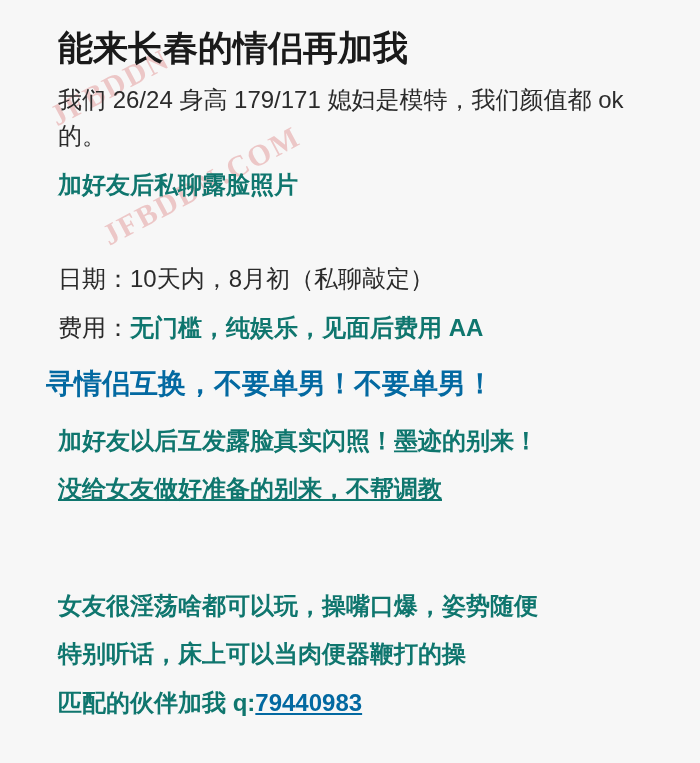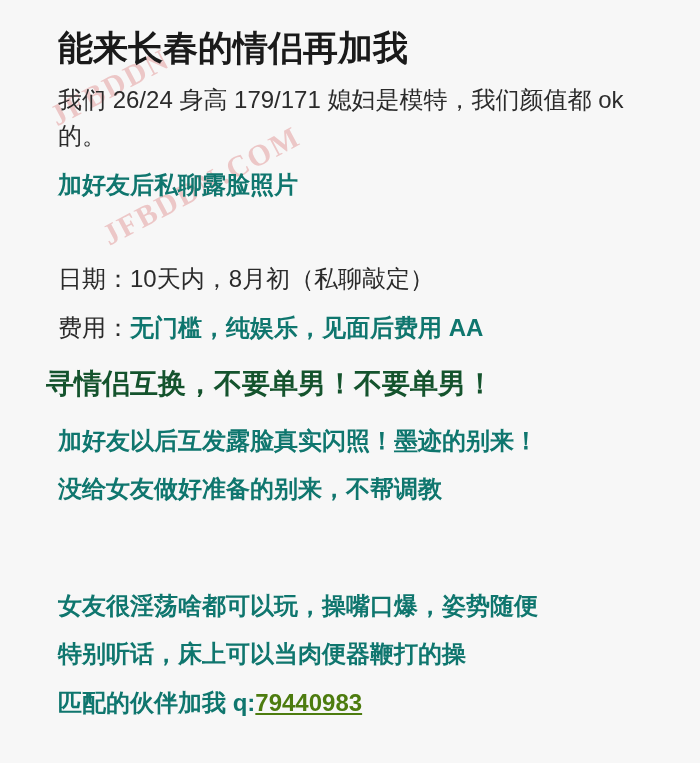--- a/index.html
+++ b/index.html
@@ -63,31 +63,32 @@
     margin: 12px;
     letter-spacing: 0px;
   }
   .b {
     font-weight: bold;
     color: #0f766e;
   }
   .big {
     font-size: 28px;
     font-weight: bold;
-    color: #14532d;
+    color: #0369a1;
     line-height: 1.45;
     margin: 0;
   }
   .u {
+    text-decoration: underline;
   }
   .spacer-lg { height: 34px; }
   .spacer-md { height: 22px; }
   .spacer-sm { height: 6px; }
   .qlink {
-    color: #4d7c0f;
+    color: #0369a1;
     text-decoration: underline;
     font-weight: bold;
   }
   .line-row { display: block; }
 </style>
 </head>
 <body>
 
 <div class="page">
 

